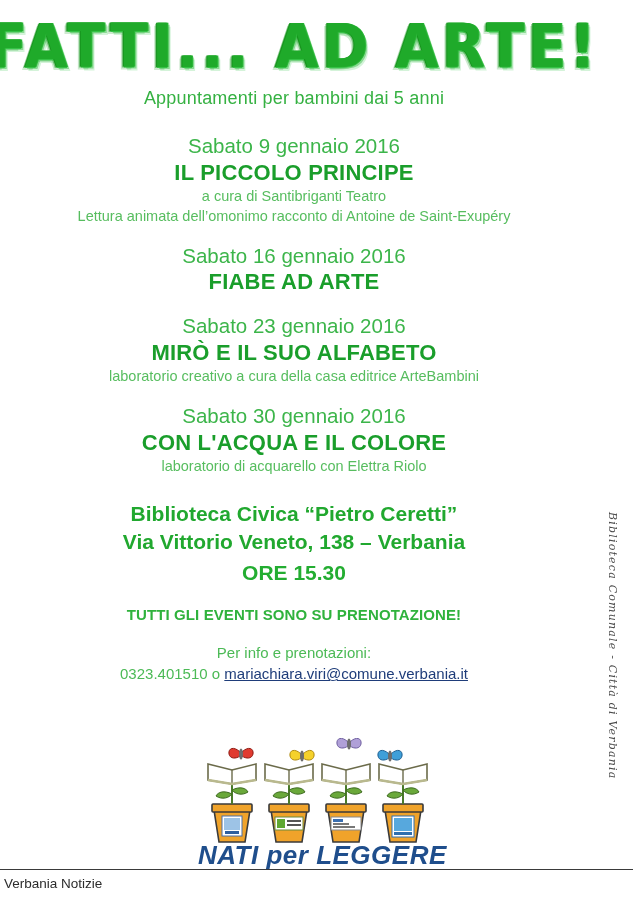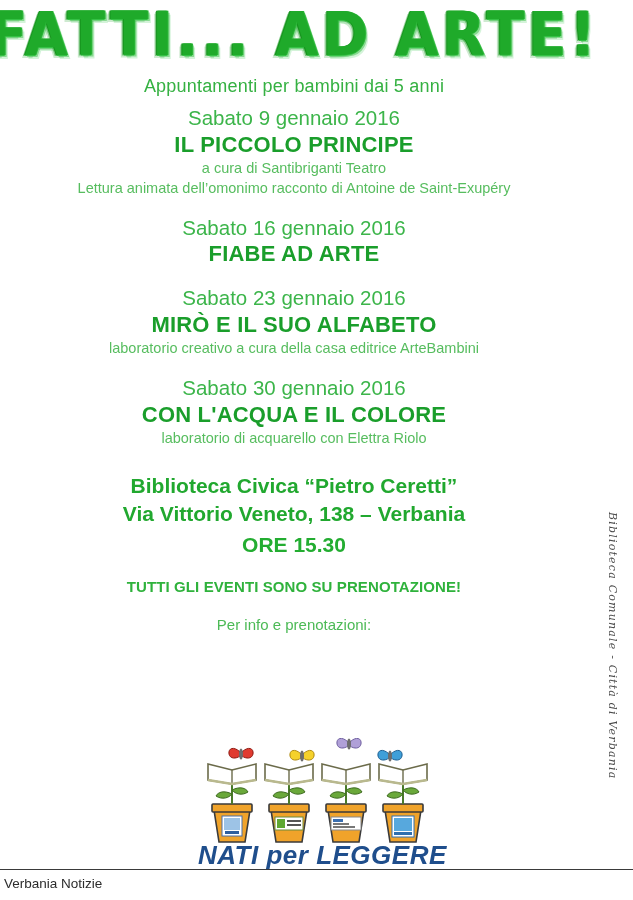--- a/index.html
+++ b/index.html
@@ -19,21 +19,21 @@
     background: #ffffff;
   }
 
   
   .flyer {
     position: absolute;
     left: 0;
     top: 0;
     width: 588px;
     height: 694px;
-    padding: 0 14px;
+    padding: 12px 14px;
     text-align: center;
   }
 
   
   .title-wrap {
     margin-top: 2px;
     height: 62px;
     display: flex;
     align-items: center;
     justify-content: center;
@@ -58,21 +58,21 @@
   }
 
   .subtitle {
     margin-top: 12px;
     font-size: 18px;
     color: #35b142;
     letter-spacing: .2px;
   }
 
   
-  .events { margin-top: 8px; text-align: center; }
+  .events { margin-top: 24px; text-align: center; }
 
   .event { margin-bottom: 17px; }
 
   .event-date {
     font-size: 20.5px;
     color: #3cb54a;
     line-height: 1.25;
   }
   .event-title {
     font-size: 22px;
@@ -238,20 +238,25 @@
       <div>Biblioteca Civica “Pietro Ceretti”</div>
       <div>Via Vittorio Veneto, 138 – Verbania</div>
     </div>
 
     <div class="time">ORE 15.30</div>
 
     <div class="booking">TUTTI GLI EVENTI SONO SU PRENOTAZIONE!</div>
 
     <div class="info">
       <div>Per info e prenotazioni:</div>
+      <div class="contact-line">
+        <span>0323.401510</span>
+        <span>o</span>
+        <span class="email">mariachiara.viri@comune.verbania.it</span>
+      </div>
     </div>
 
   </div>
 
   <div class="side-credit">Biblioteca Comunale - Città di Verbania</div>
 
   <div class="logo">
     <div class="plants">
 
       <svg class="plant p1" viewBox="0 0 56 112">

